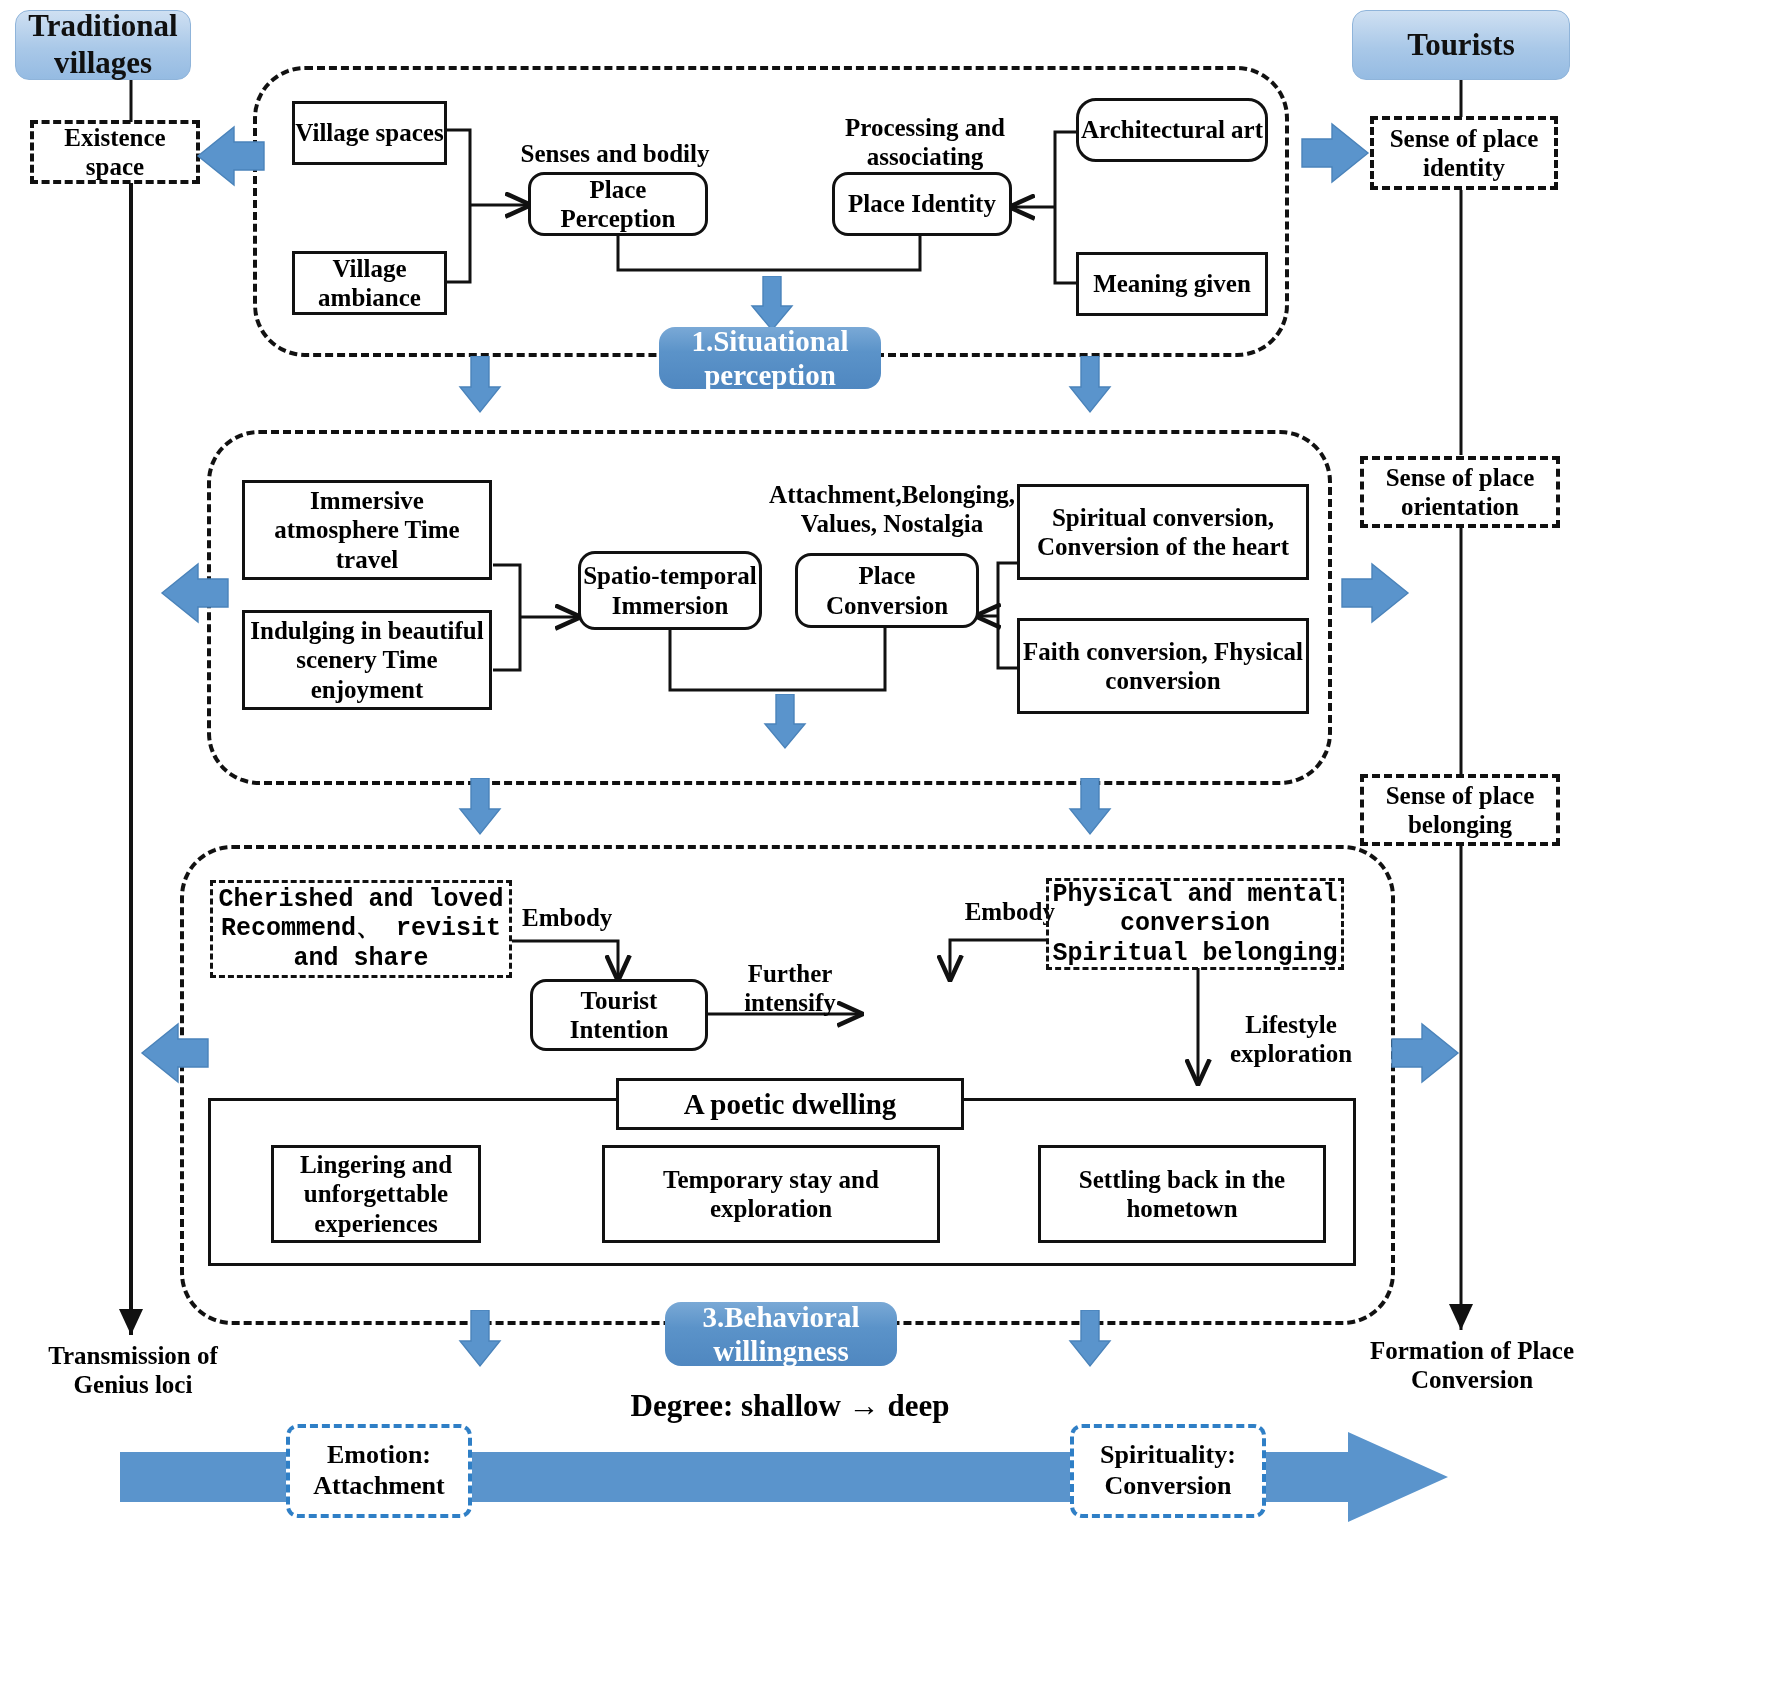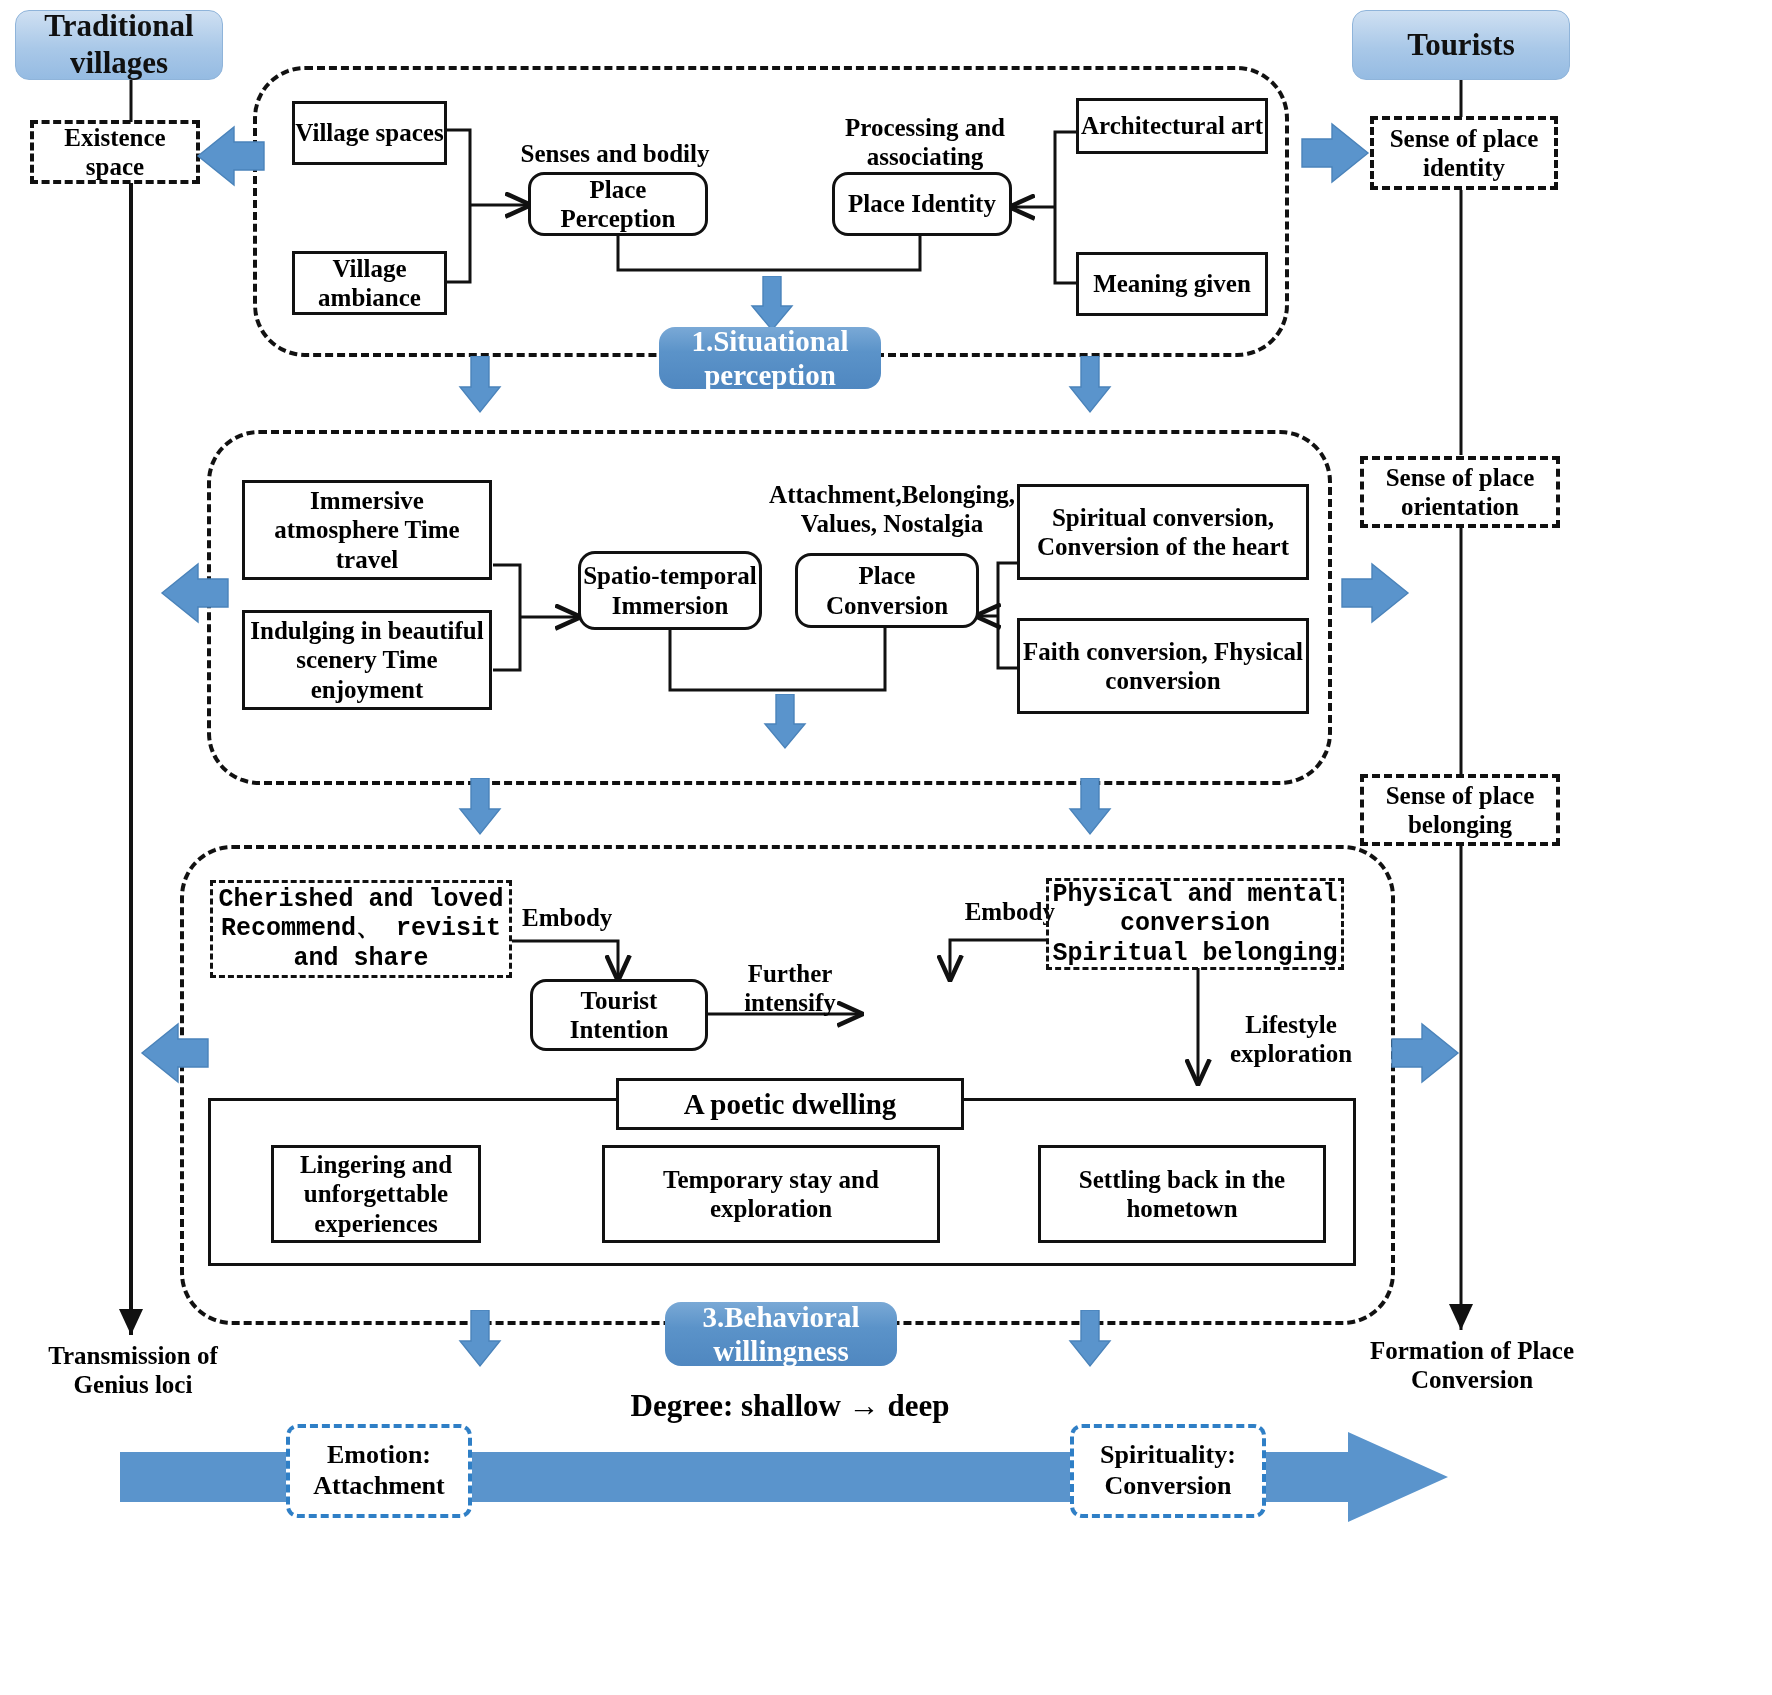--- a/index.html
+++ b/index.html
@@ -85,21 +85,21 @@
 
       <path d="M1046,940 L950,940 L950,978" marker-end="url(#ah)"></path>
 
       <path d="M1198,968 L1198,1082" marker-end="url(#ah)"></path>
 
       <path d="M481,1194 L600,1194" marker-end="url(#ah)"></path>
       <path d="M940,1194 L1038,1194" marker-end="url(#ah)"></path>
     </g>
   </svg>
 
-  <div class="abs tx pill" style="left:15px;top:10px;width:208px;height:70px;border-radius:14px;">
+  <div class="abs tx pill" style="left:15px;top:10px;width:176px;height:70px;border-radius:14px;">
     <span>Traditional villages</span>
   </div>
 
   <div class="abs tx dnode" style="left:30px;top:120px;width:170px;height:64px;justify-content:center;">
     <span>Existence space</span>
   </div>
 
   <div class="abs tx lbl" style="left:28px;top:1340px;width:210px;height:60px;">
     <span>Transmission of Genius loci</span>
   </div>
@@ -140,21 +140,21 @@
     <span>Place Perception</span>
   </div>
 
   <div class="abs tx lbl" style="left:840px;top:112px;width:170px;height:60px;">
     <span>Processing and associating</span>
   </div>
   <div class="abs tx rnode" style="left:832px;top:172px;width:180px;height:64px;">
     <span>Place Identity</span>
   </div>
 
-  <div class="abs tx node" style="left:1076px;top:98px;width:192px;height:56px;">
+  <div class="abs tx node" style="left:1076px;top:98px;width:192px;height:64px;border-radius:20px;">
     <span>Architectural art</span>
   </div>
   <div class="abs tx node" style="left:1076px;top:252px;width:192px;height:64px;">
     <span>Meaning given</span>
   </div>
 
   <div class="abs" style="left:750px;top:276px;">
     <svg width="44" height="56" viewBox="0 0 44 56">
         <path d="M13,0 h18 v30 h11 L22,54 L2,30 h11 z" fill="#5a94cc" stroke="#4a83ba" stroke-width="1.4"></path>
       </svg>

